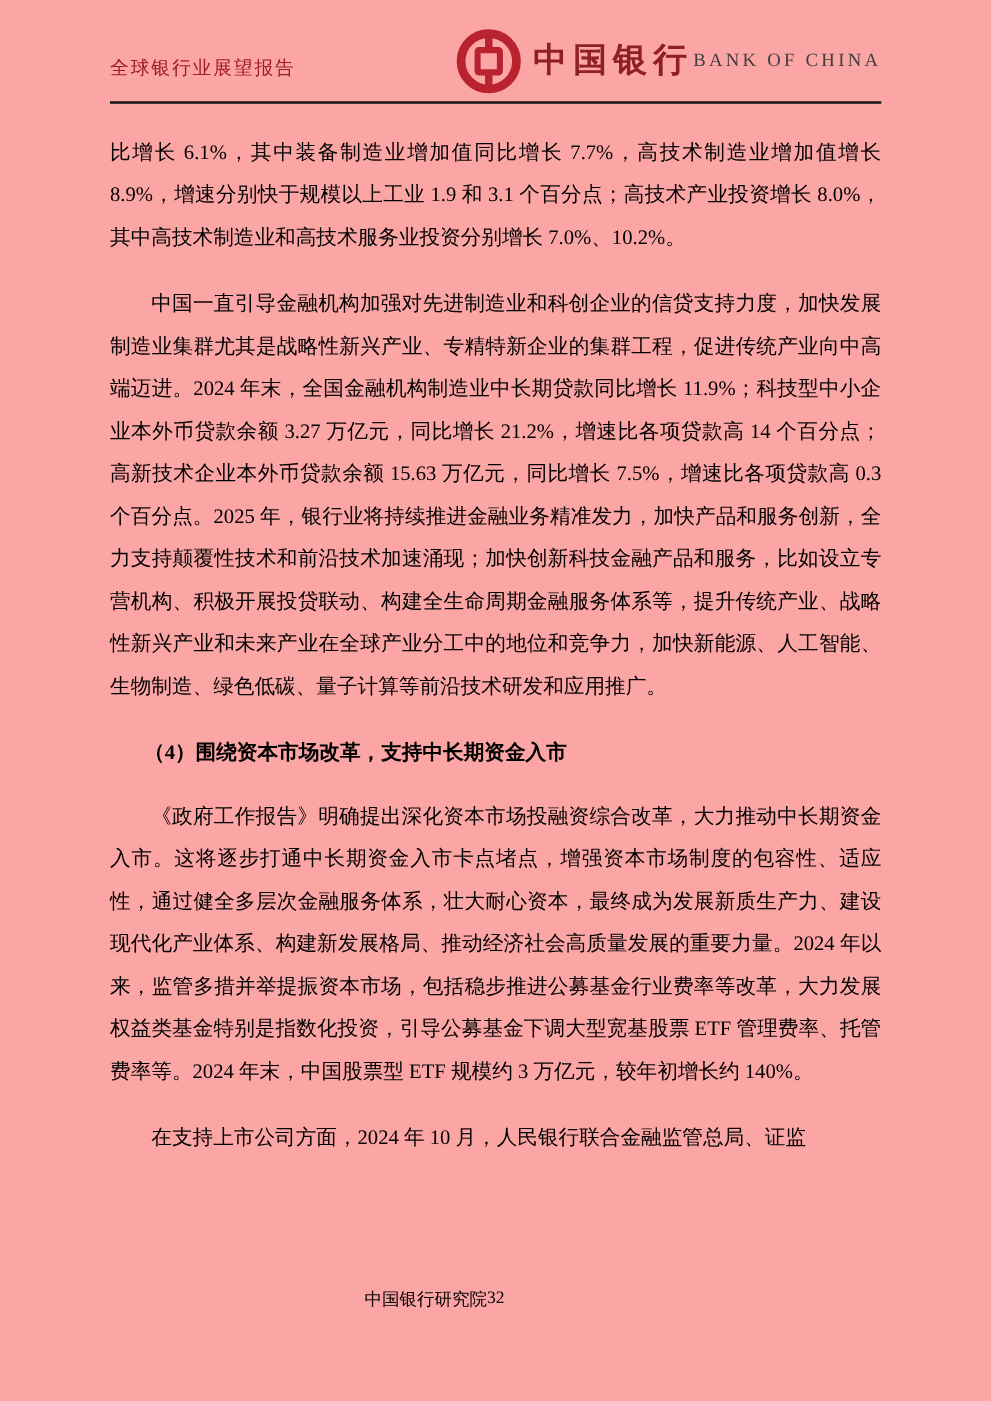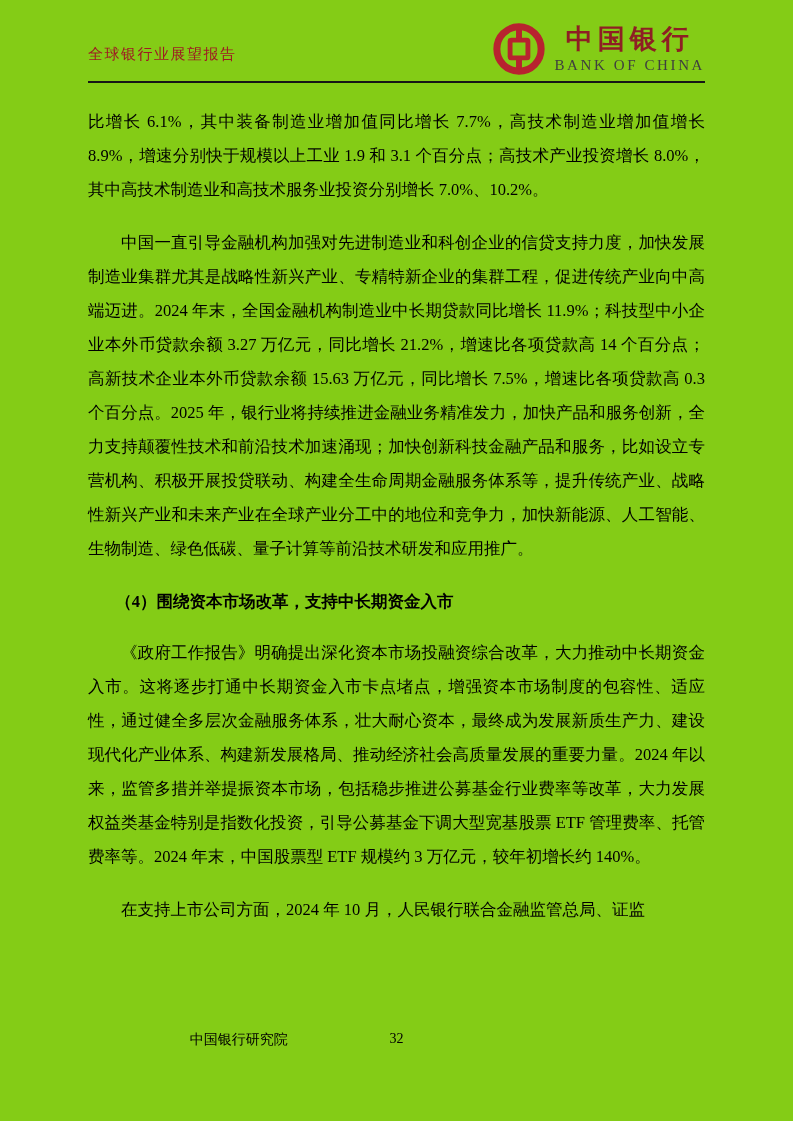--- a/index.html
+++ b/index.html
@@ -1,38 +1,38 @@
 <!DOCTYPE html>
 <html><head>
 <meta charset="utf-8">
 <style>
   html, body { margin:0; padding:0; background:#ffffff; }
   .page {
-    width:793px; height:1121px; margin:0 auto; background:#84cc16;
+    width:793px; height:1121px; margin:0 auto; background:#fca5a5;
     position:relative; box-sizing:border-box; padding:22px 88px 0 88px;
     overflow:hidden; color:#000;
     font-family:"Liberation Serif","DejaVu Serif",serif;
   }
   .header { display:flex; justify-content:space-between; align-items:flex-end; }
   .report-title { font-size:15px; color:#9e1b23; letter-spacing:1.5px; padding-bottom:12px; }
   .logo { display:flex; align-items:center; gap:9px; }
   .logo-emblem { width:54px; height:54px; display:block; }
-  .logo-text { display:flex; flex-direction:column; align-items:center; }
+  .logo-text { display:flex; align-items:center; }
   .logo-cn { font-size:27px; font-weight:bold; color:#8e1f24; letter-spacing:5px; line-height:1.15; white-space:nowrap; }
   .logo-en { font-size:15px; color:#3f3f3f; letter-spacing:2.6px; white-space:nowrap; margin-top:1px; }
   .divider { border-bottom:2px solid #161616; margin-top:5px; }
   .content { margin-top:22px; font-size:16.5px; line-height:34px; text-align:justify; }
   .para { margin:0 0 19px 0; }
   .para.indent { text-indent:2em; }
   .section-heading { font-size:inherit; font-weight:bold; text-indent:1.65em; margin:4px 0 17px 0; line-height:34px; }
   .footer {
     position:absolute; left:88px; right:88px; bottom:72px;
     display:grid; grid-template-columns:1fr auto 1fr; font-size:14px; color:#000;
   }
-  .footer .fl { text-align:center; }
+  .footer .fl { text-align:right; }
   .footer .fc { text-align:left; }
   .footer .fr { text-align:right; }
 </style>
 </head>
 <body>
 
 <div class="page">
 
   <div class="header">
     <div class="report-title">全球银行业展望报告</div>

